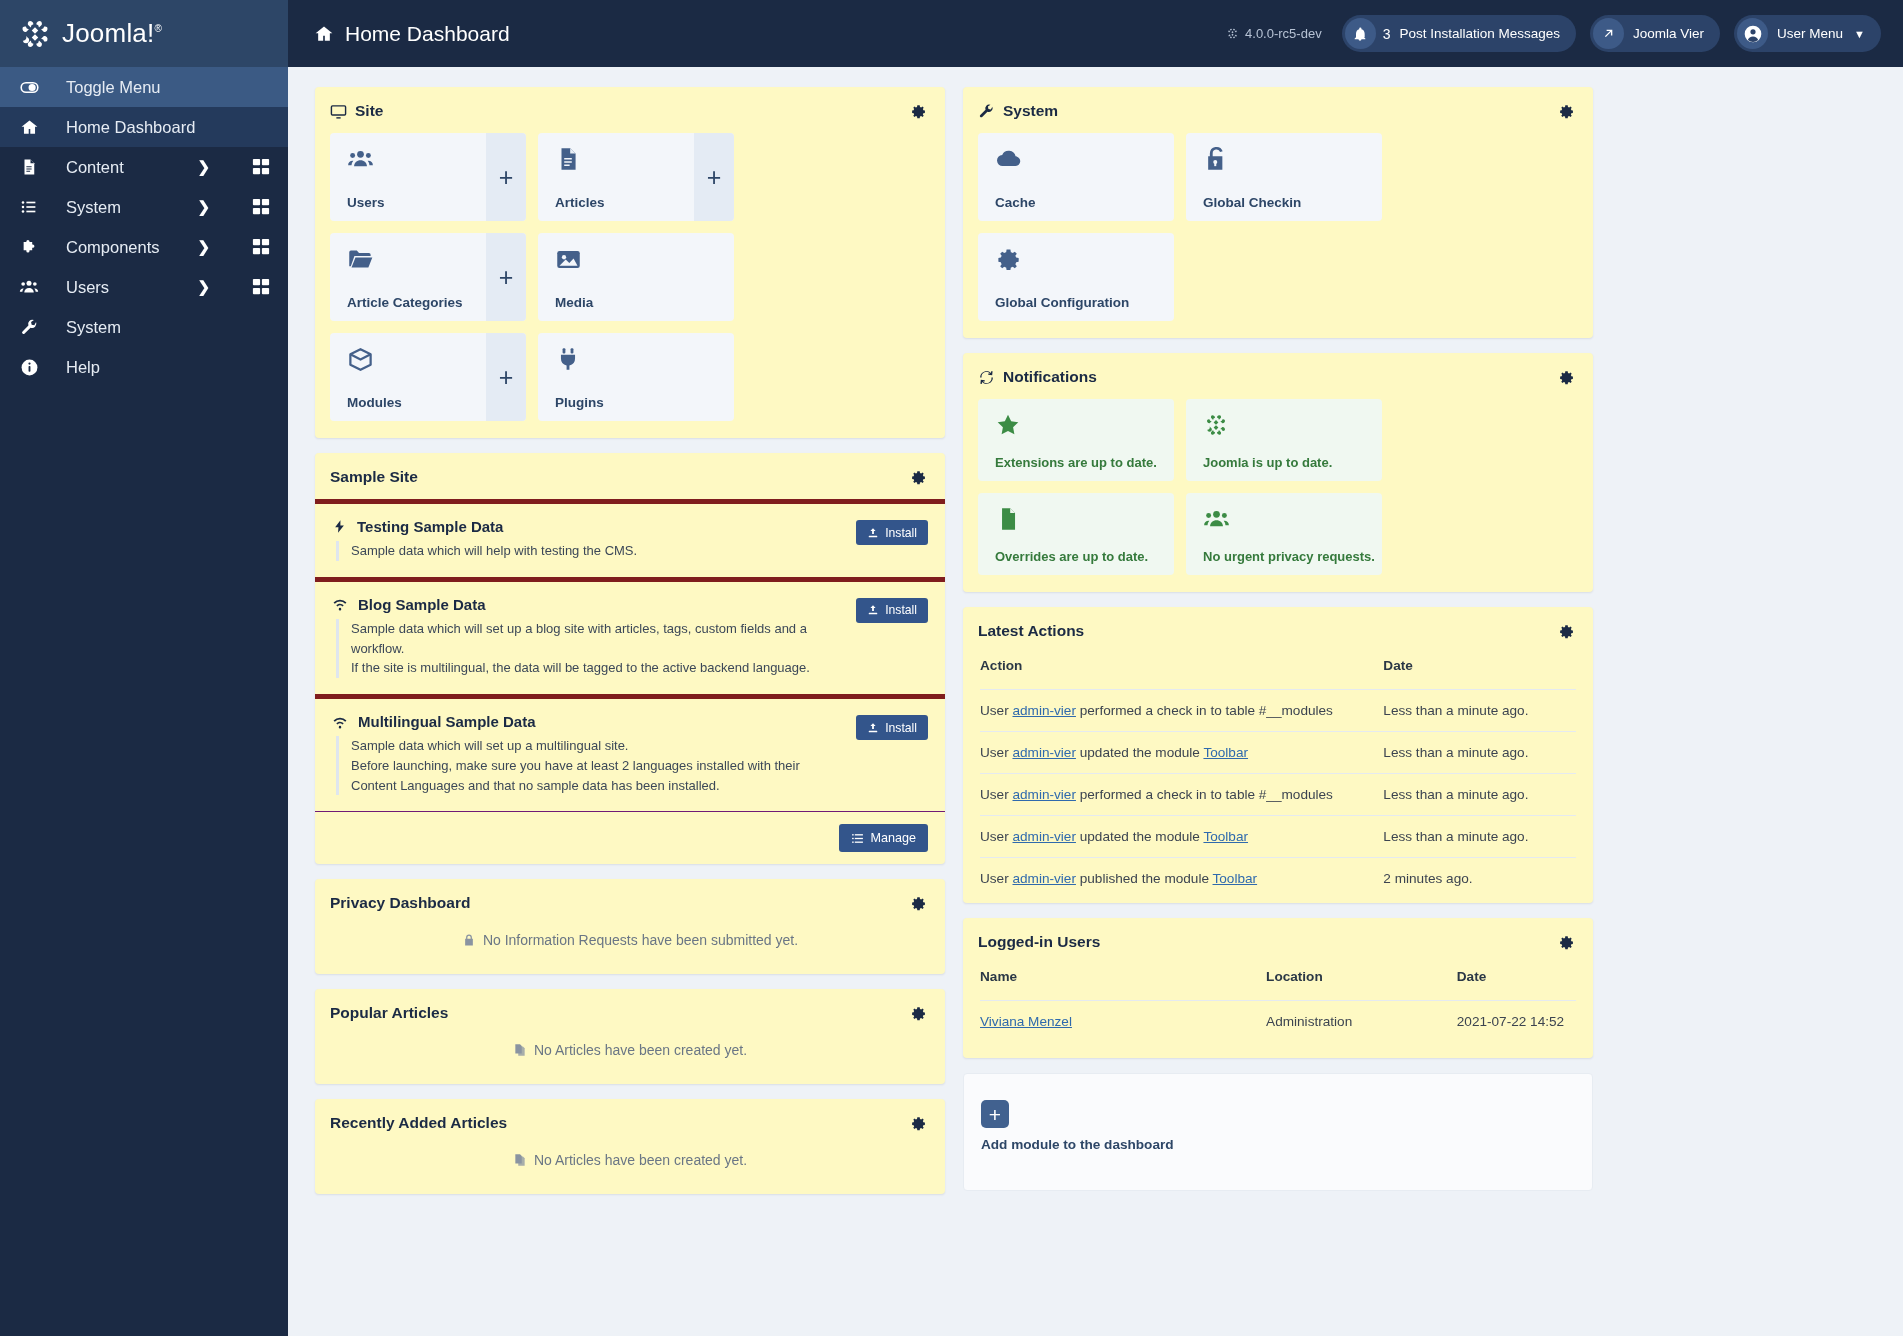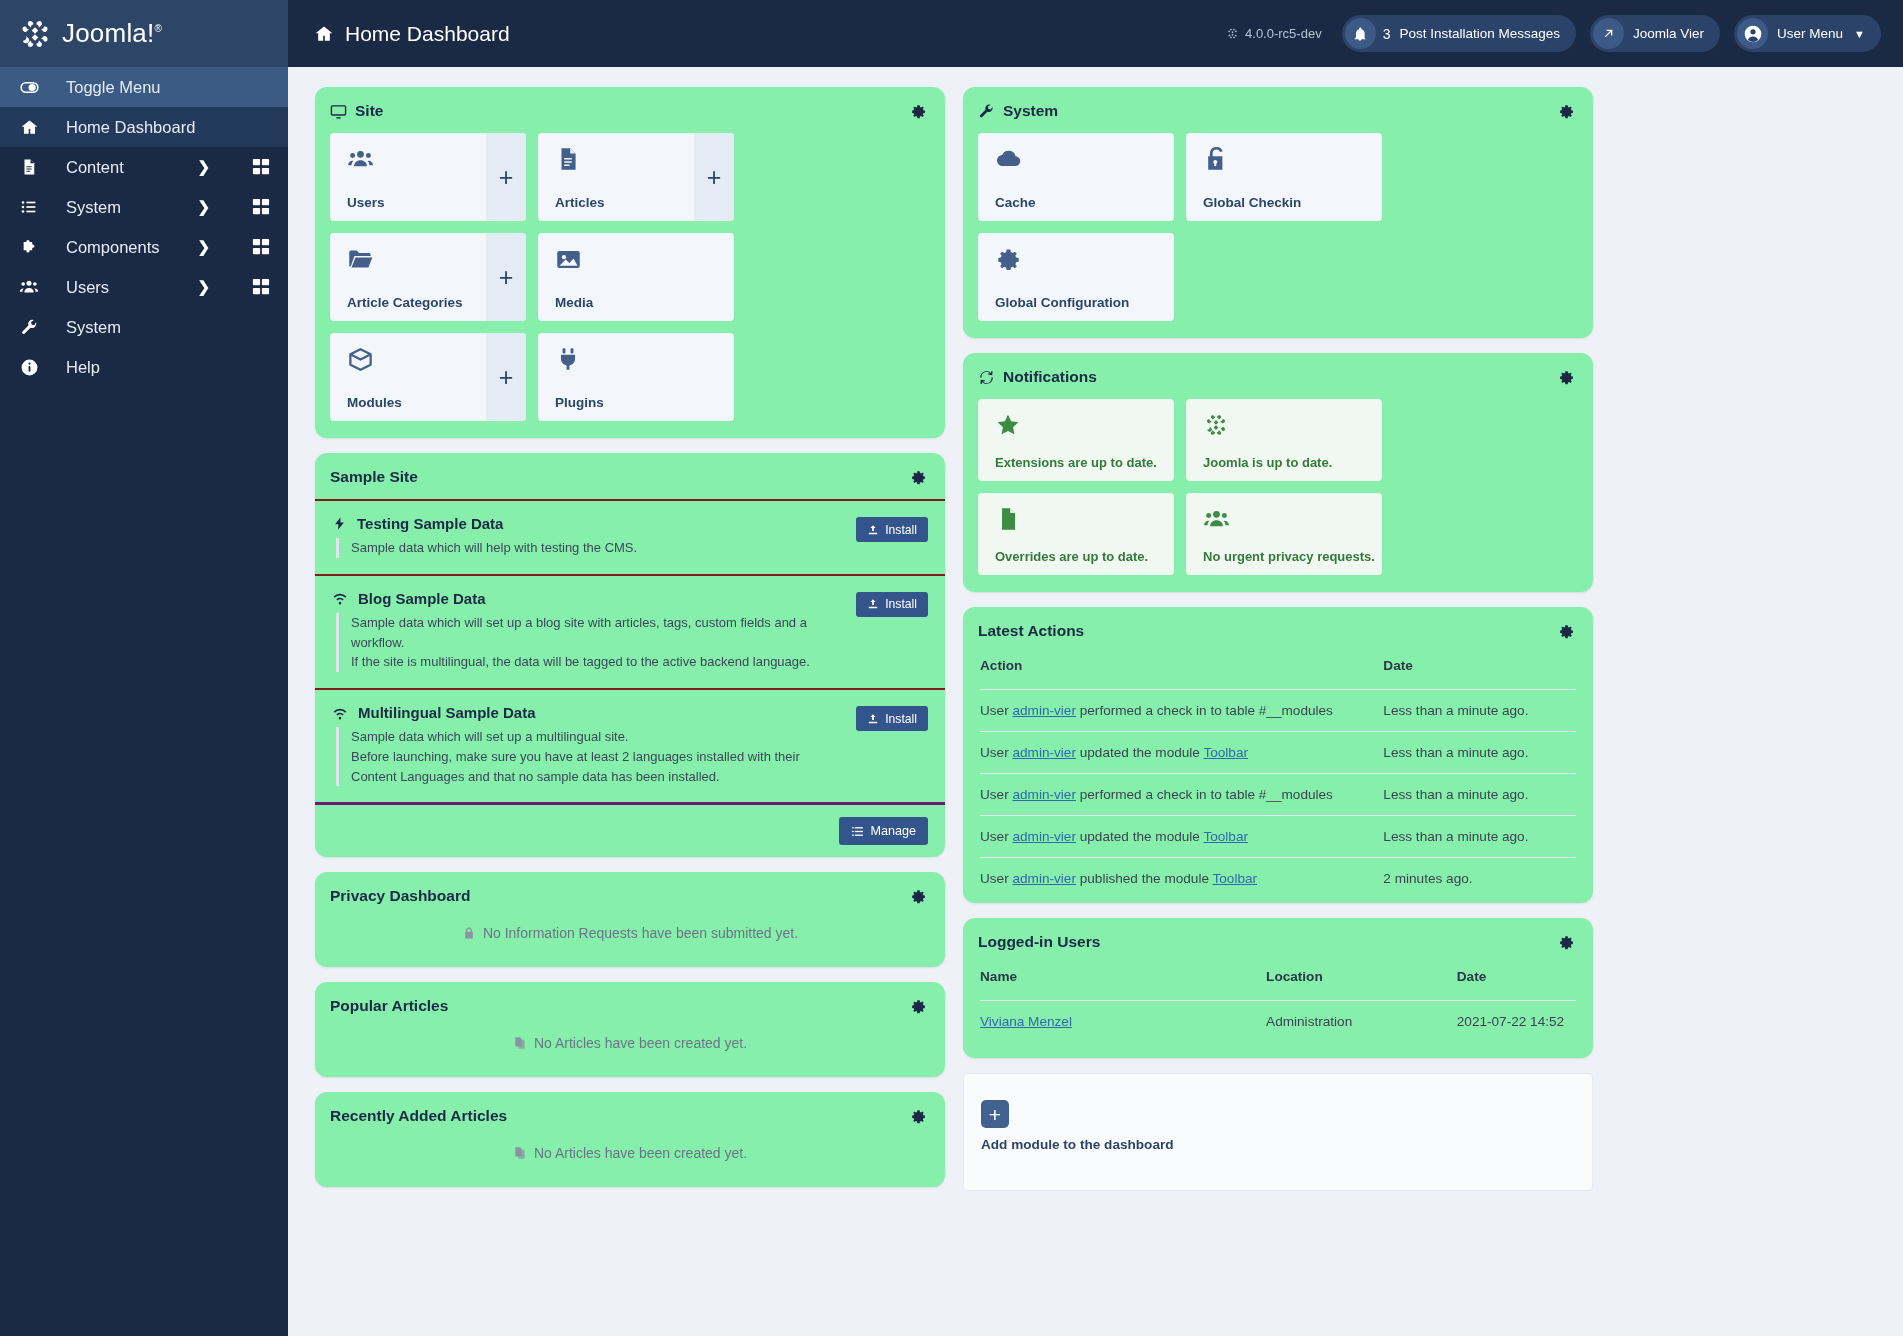--- a/index.html
+++ b/index.html
@@ -105,22 +105,22 @@
     display: flex;
     gap: 18px;
     align-items: flex-start;
     overflow: hidden;
   }
   .col { display: flex; flex-direction: column; gap: 15px; }
   .col-left { width: 630px; flex: 0 0 630px; }
   .col-right { width: 630px; flex: 0 0 630px; }
 
   .card {
-    background: #86efac;
-    border-radius: 12px;
+    background: #fef9c3;
+    border-radius: 4px;
     box-shadow: 0 1px 2px rgba(30,50,80,.10);
   }
   .card-head {
     display: flex; align-items: center;
     padding: 15px 18px 13px 15px;
     gap: 8px;
   }
   .card-title {
     font-size: 15.5px; font-weight: bold; color: #1b2a44;
     display: flex; align-items: center; gap: 8px;
@@ -158,21 +158,21 @@
 
   
   .tiles.notif .tile {
     background: #f0f8f1;
     height: 82px;
   }
   .tiles.notif .tile-label { color: #357a3c; font-weight: bold; font-size: 13px; }
 
   
   .sd-row {
-    border-top: 2px solid #7f1d1d;
+    border-top: 5px solid #7f1d1d;
     padding: 14px 17px 16px 17px;
     display: flex;
     gap: 12px;
   }
   .sd-body { flex: 1; }
   .sd-title {
     display: flex; align-items: center; gap: 10px;
     font-size: 15px; font-weight: bold; color: #1b2a44;
     margin-bottom: 6px;
   }
@@ -192,21 +192,21 @@
     height: 25px;
     padding: 0 11px;
     font-size: 12.2px;
     font-family: inherit;
     display: inline-flex; align-items: center; gap: 6px;
     cursor: pointer;
     align-self: flex-start;
     margin-top: 2px;
   }
   .sd-foot {
-    border-top: 3px solid #701a75;
+    border-top: 1px solid #701a75;
     padding: 12px 17px;
     display: flex; justify-content: flex-end;
   }
   .btn-manage {
     background: #33558b; color: #fff; border: 0; border-radius: 3px;
     height: 28px; padding: 0 12px; font-size: 12.6px;
     font-family: inherit;
     display: inline-flex; align-items: center; gap: 6px; cursor: pointer;
   }
 

